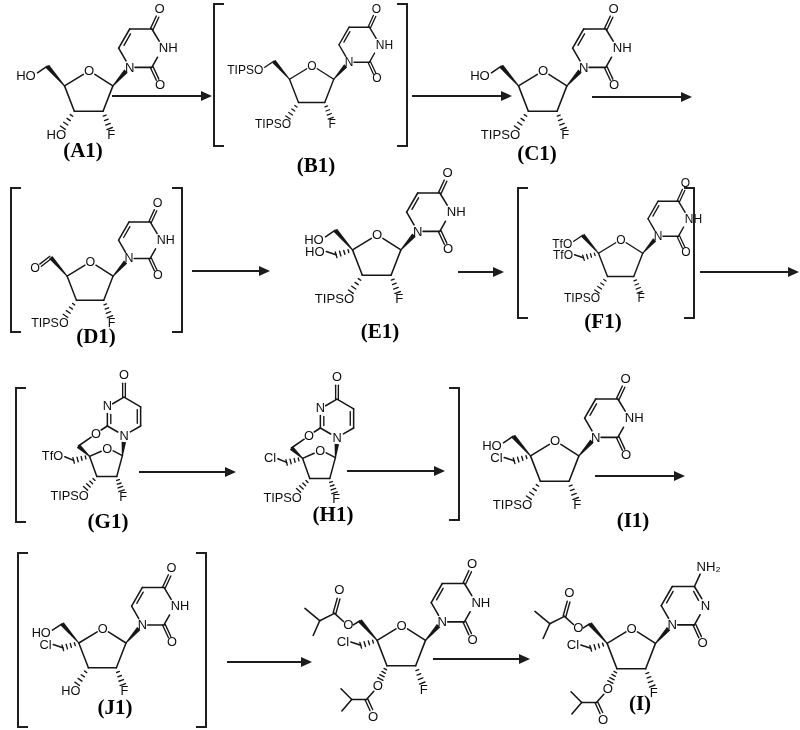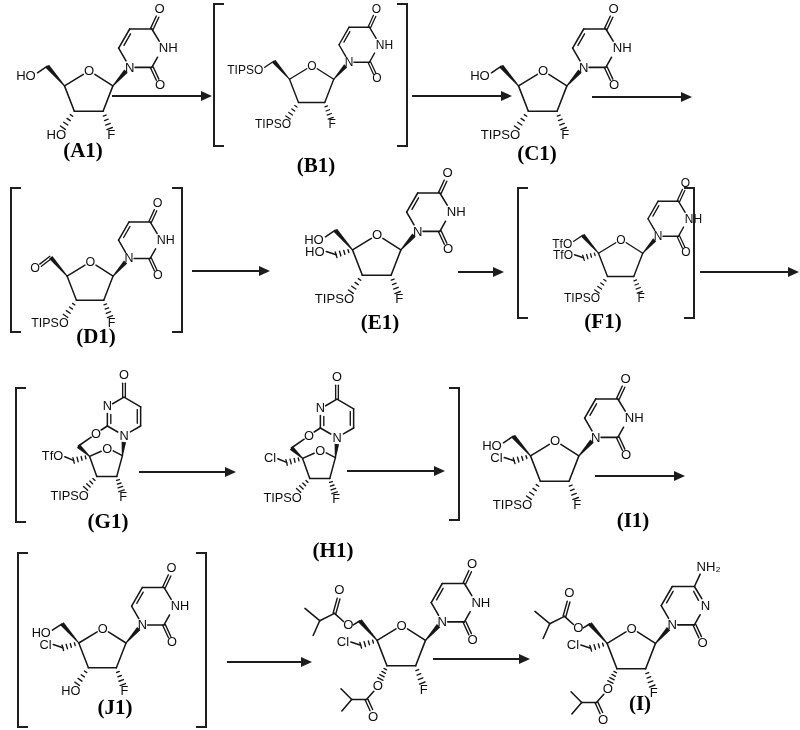--- a/index.html
+++ b/index.html
@@ -571,24 +571,24 @@
           <line class="" x1="66" y1="101" x2="54" y2="97"></line>
           <text class="al" x="52" y="102" text-anchor="end">Cl</text>
         </g>
       </svg>
     </div>
 
   <div class="caption" style="left:83px;top:138px">(A1)</div>
   <div class="caption" style="left:316px;top:153px">(B1)</div>
   <div class="caption" style="left:537px;top:141px">(C1)</div>
   <div class="caption" style="left:96px;top:324px">(D1)</div>
-  <div class="caption" style="left:380px;top:310px">(E1)</div>
+  <div class="caption" style="left:380px;top:319px">(E1)</div>
   <div class="caption" style="left:603px;top:309px">(F1)</div>
   <div class="caption" style="left:108px;top:509px">(G1)</div>
-  <div class="caption" style="left:333px;top:538px">(H1)</div>
+  <div class="caption" style="left:333px;top:502px">(H1)</div>
   <div class="caption" style="left:633px;top:508px">(I1)</div>
   <div class="caption" style="left:115px;top:695px">(J1)</div>
   <div class="caption" style="left:408px;top:726px">(K1)</div>
   <div class="caption" style="left:640px;top:691px">(I)</div>
 
   <div class="arrow" style="left:112px;top:95px;width:98px"></div>
   <div class="arrow" style="left:412px;top:95px;width:98px"></div>
   <div class="arrow" style="left:592px;top:96px;width:98px"></div>
   <div class="arrow" style="left:192px;top:270px;width:76px"></div>
   <div class="arrow" style="left:458px;top:271px;width:44px"></div>

